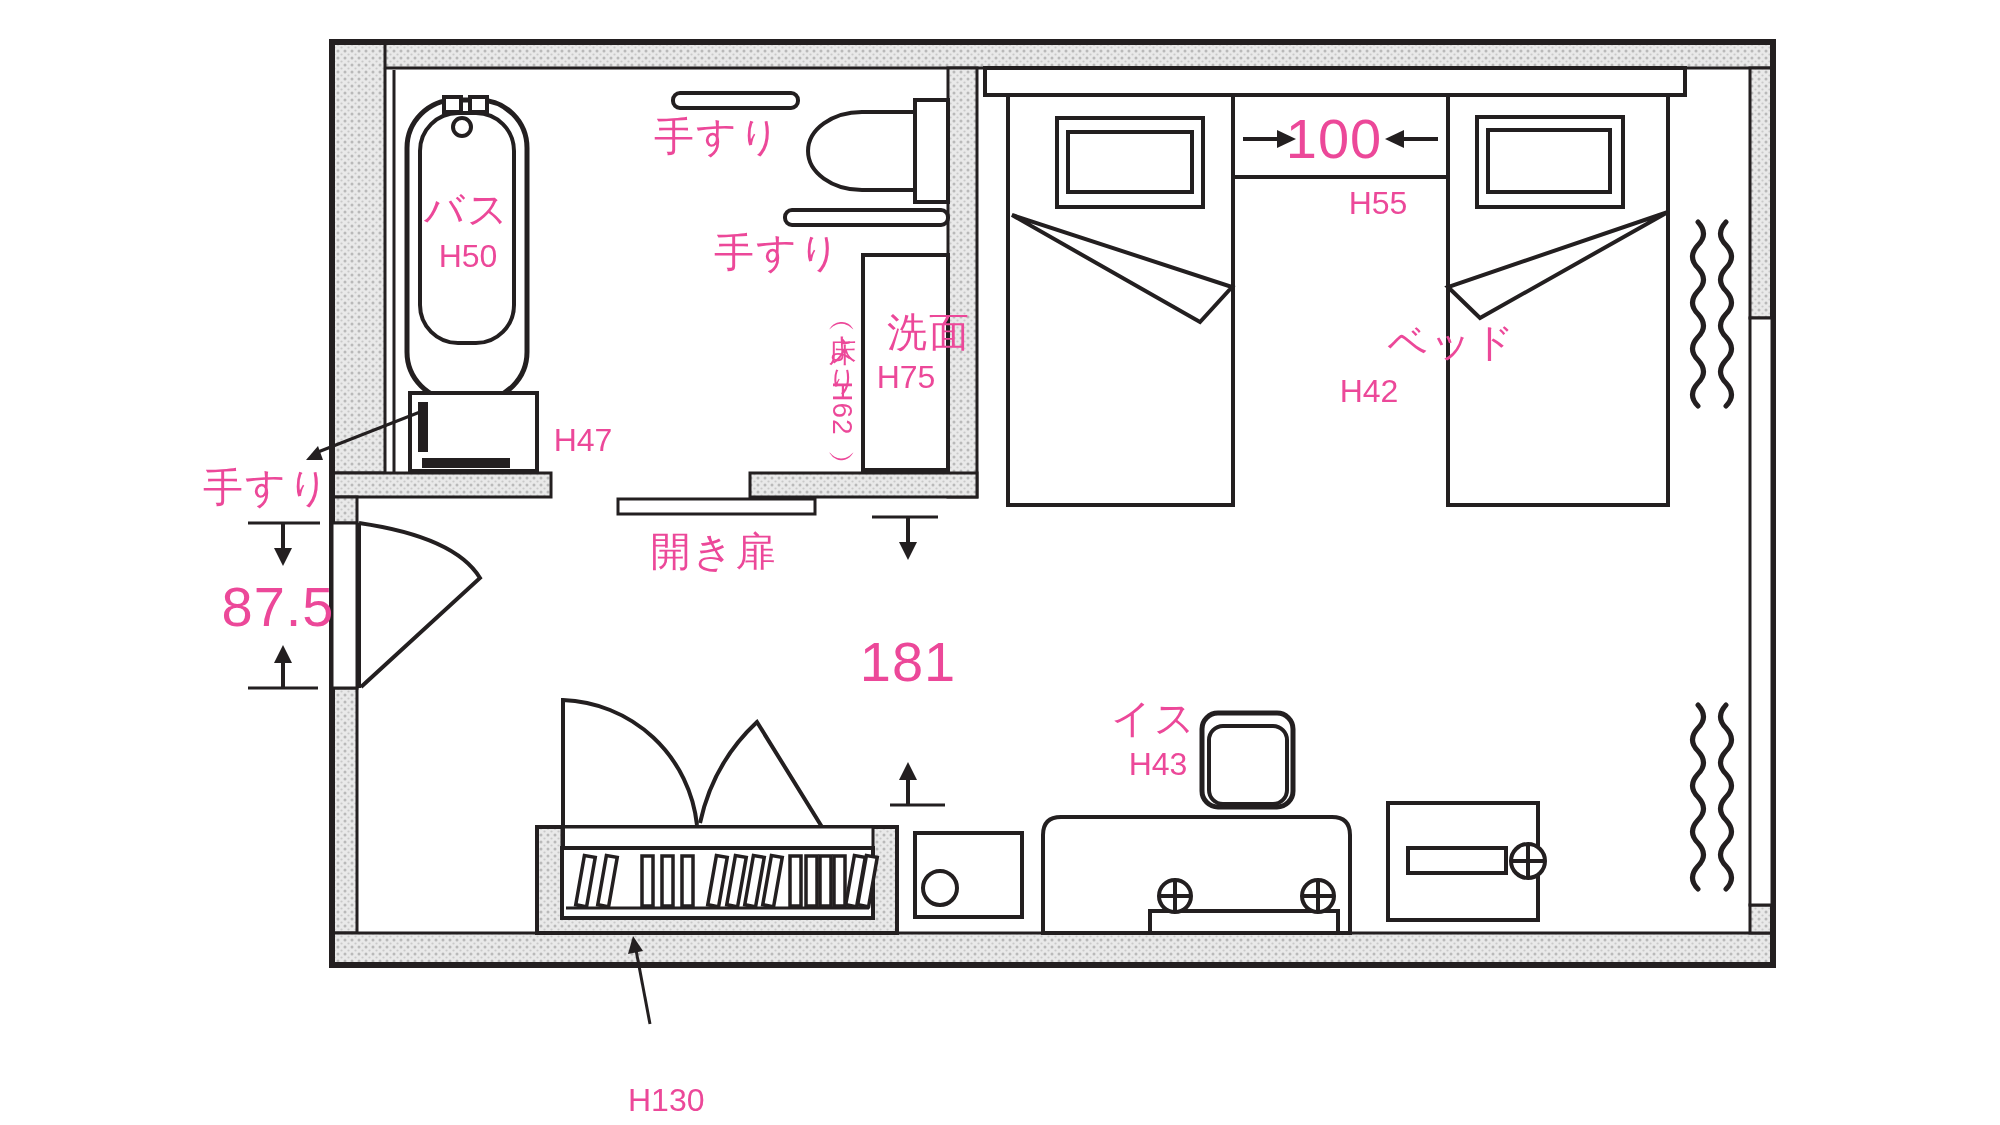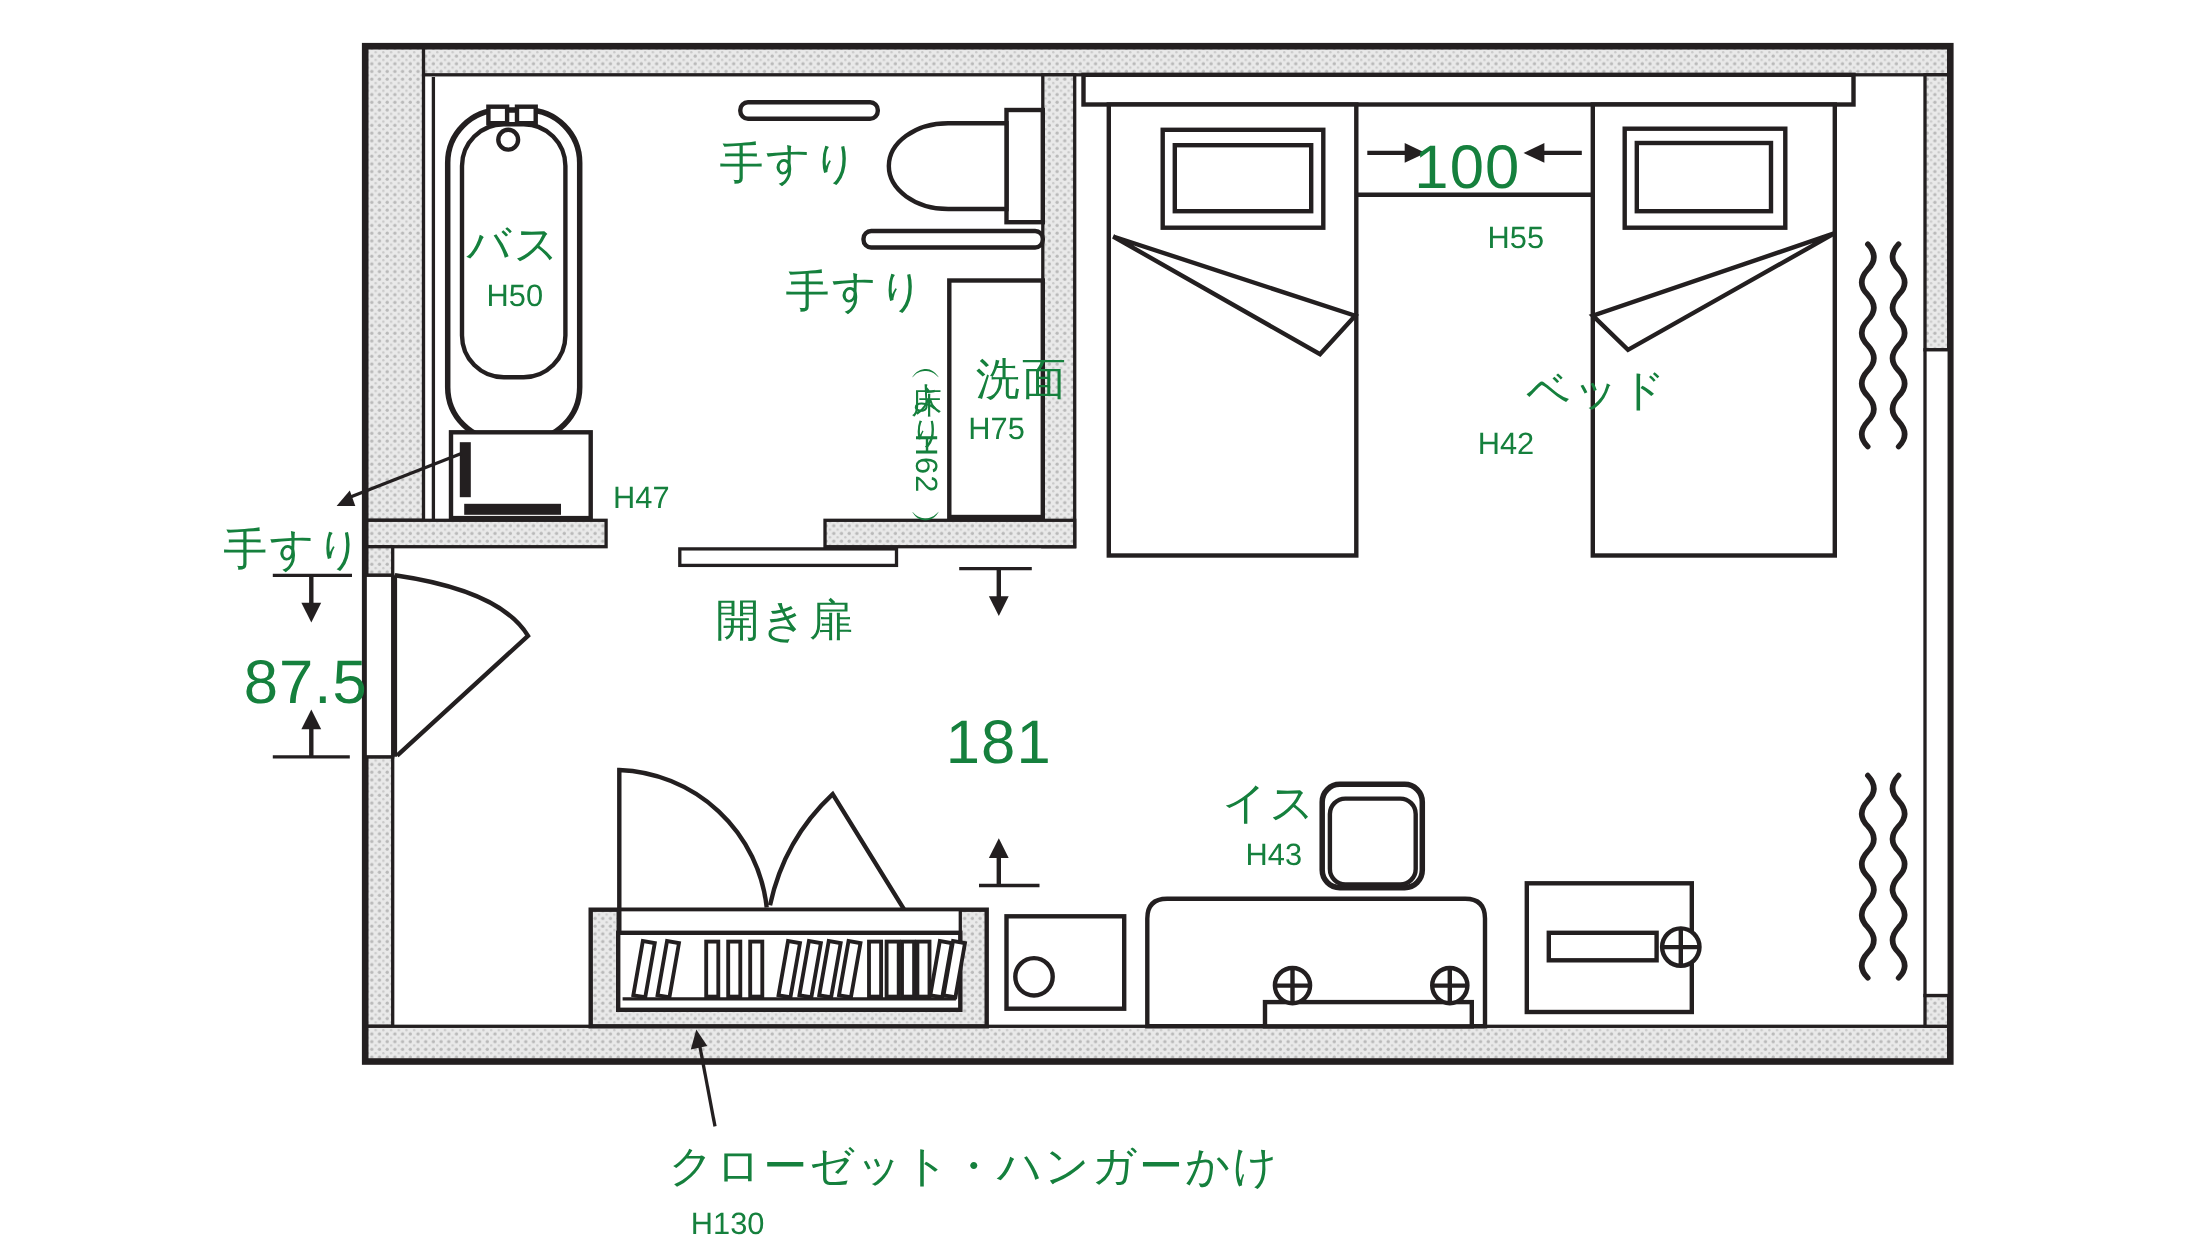--- a/index.html
+++ b/index.html
@@ -4,26 +4,25 @@
 <style>
   html,body{margin:0;padding:0;background:#ffffff;}
   #stage{
     position:relative;width:2000px;height:1125px;background:#ffffff;
     font-family:"Liberation Sans","DejaVu Sans",sans-serif;color:#1c1719;
     overflow:hidden;
   }
   #plan-svg{position:absolute;left:0;top:0;}
   .lbl{
     position:absolute;transform:translate(-50%,-50%);
-    font-size:40px;line-height:1;white-space:nowrap;color:#15803d;
+    font-size:40px;line-height:1;white-space:nowrap;color:#ec4899;
     letter-spacing:2px;
-    margin-top:13px;
   }
   .dim{font-size:56px;letter-spacing:1px;}
-  .small-dim{font-size:28px;letter-spacing:0;}
+  .small-dim{font-size:32px;letter-spacing:0;}
   .vert{
     writing-mode:vertical-rl;text-orientation:mixed;
     font-size:28px;letter-spacing:1px;line-height:1;
   }
   .left-align{transform:translate(0,-50%);}
 </style>
 </head>
 <body>
 <div id="stage">
 
@@ -230,16 +229,15 @@
 <div class="lbl dim" style="left:908px;top:662px">181</div>
 <div class="lbl dim" style="left:1334px;top:139px">100</div>
 <div class="lbl small-dim" style="left:1378px;top:203px">H55</div>
 
 <div class="lbl" style="left:1452px;top:342px">ベッド</div>
 <div class="lbl small-dim" style="left:1369px;top:391px">H42</div>
 
 <div class="lbl" style="left:1154px;top:718px">イス</div>
 <div class="lbl small-dim" style="left:1158px;top:764px">H43</div>
 
-<div class="lbl left-align" style="left:608px;top:1048px">クローゼット・ハンガーかけ</div>
 <div class="lbl small-dim left-align" style="left:628px;top:1100px">H130</div>
 
 </div>
 
 </body></html>

